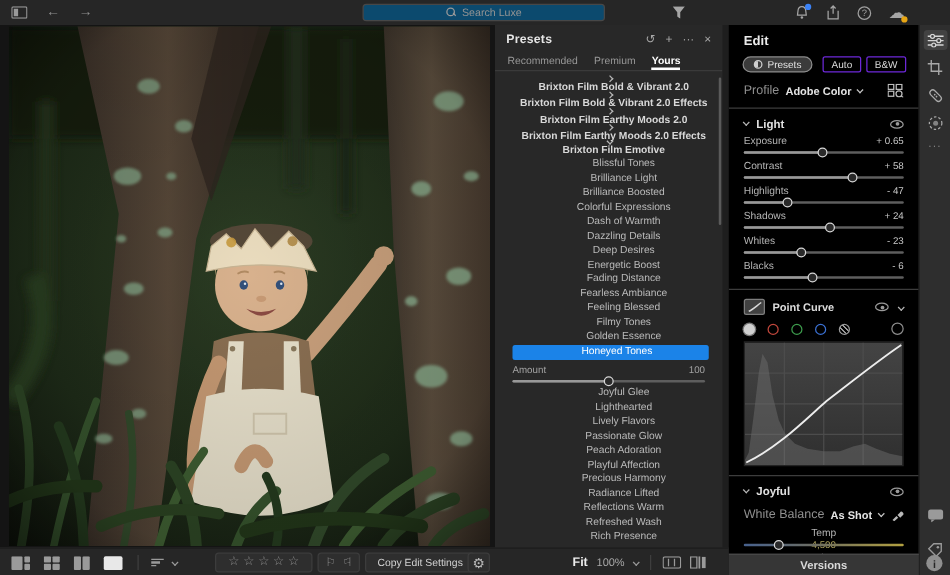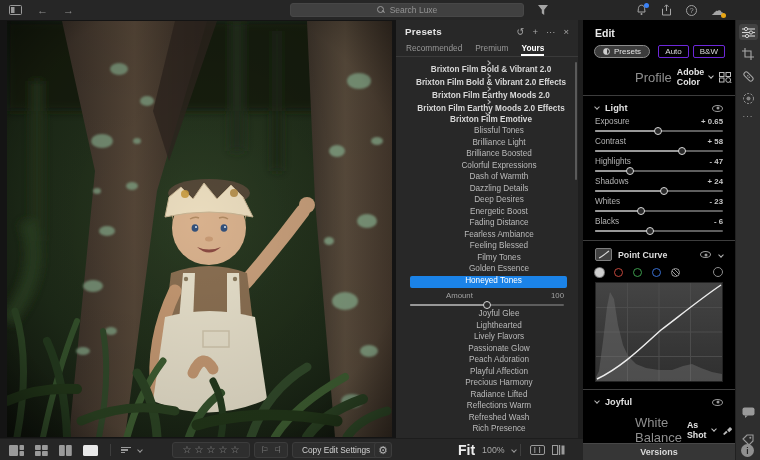--- a/index.html
+++ b/index.html
@@ -6,21 +6,21 @@
   html,body { background:#111; }
   body { font-family:"Liberation Sans","DejaVu Sans",sans-serif; }
   .app { position:relative; width:760px; height:460px; background:#262626; overflow:hidden;
          -webkit-font-smoothing:antialiased; }
   svg { display:block; }
 
   
   .topbar { position:absolute; left:0; top:0; width:760px; height:20px; background:#262626; z-index:30; }
   .tb-left { position:absolute; left:9px; top:0; height:20px; display:flex; align-items:center; gap:15px; color:#9a9a9a; }
   .nav-arrow { font-size:11px; line-height:1; color:#8f8f8f; }
-  .search { position:absolute; left:290px; top:3px; width:234px; height:14px; background:#404040;
+  .search { position:absolute; left:290px; top:3px; width:194px; height:14px; background:#0c4a6e;
             border:1px solid #474747; border-radius:3px; display:flex; align-items:center; justify-content:center;
             gap:5px; color:#939393; font-size:8.5px; }
   .mag { position:relative; width:8px; height:8px; }
   .mag::before { content:""; position:absolute; left:0; top:0; width:5px; height:5px; border:1px solid #9a9a9a; border-radius:50%; }
   .mag::after { content:""; position:absolute; left:5.2px; top:5.2px; width:3px; height:1px; background:#9a9a9a; transform:rotate(45deg); }
   .funnel { position:absolute; left:538px; top:5px; width:10px; height:10px; background:#a5a5a5;
             clip-path:polygon(0 0,100% 0,62% 48%,62% 100%,38% 82%,38% 48%); }
   .tb-right { position:absolute; right:36px; top:0; height:20px; display:flex; align-items:center; gap:14px; color:#a5a5a5; }
   .badge-dot { position:absolute; width:5px; height:5px; border-radius:50%; }
   .icon-wrap { position:relative; }
@@ -42,53 +42,53 @@
   .tab.active { color:#ffffff; font-weight:bold; border-bottom:2px solid #fff; }
   .preset-list { position:absolute; left:0; right:0; top:38px; bottom:0; overflow:hidden; padding-top:3px; }
   .p-row { display:flex; align-items:center; height:11.5px; padding-left:24px; font-size:8.2px; color:#bababa; white-space:nowrap;flex-direction:column; }
   .p-row.group { height:13px; padding-left:8px; color:#d8d8d8; font-weight:bold; }
   .p-row.selected { height:12.5px; background:#1b83e8; color:#fff; margin:0 11px 0 14px; padding-left:10px; border-radius:2px; }
   .chv { width:4px; height:4px; border-right:1.2px solid #b5b5b5; border-bottom:1.2px solid #b5b5b5; display:inline-block; flex:none; }
   .chv.right { transform:rotate(-45deg); margin-right:6px; }
   .chv.down { transform:rotate(45deg); margin-right:6px; margin-top:-2px; }
   .amount-block { padding:3px 14px 2px; height:21px; }
   .amt-top { display:flex; justify-content:space-between; align-items:flex-end; height:9px;
-             font-size:7.8px; color:#a2a2a2;margin-left:36px; }
+             font-size:7.8px; color:#a2a2a2; }
   .track { position:relative; height:2px; background:#5e5e5e; border-radius:1px; margin-top:4px; }
   .fill { position:absolute; left:0; top:0; bottom:0; background:#989898; border-radius:1px; width:var(--pos,50%); }
   .knob { position:absolute; left:var(--pos,50%); top:50%; width:8px; height:8px; background:#2a2a2a;
           border:1.2px solid #d8d8d8; border-radius:50%; transform:translate(-50%,-50%); }
   .pp-scroll { position:absolute; right:1px; top:42px; width:2px; height:118px; background:#5a5a5a; border-radius:1px; }
 
   .seam { position:absolute; left:578px; top:20px; width:5px; height:440px; background:#1e1e1e; }
 
   
   .edit-panel { position:absolute; left:583px; top:20px; width:152px; height:423px; background:#000000; overflow:hidden; }
   .edit-title { margin:7px 0 0 12px; font-size:10.5px; font-weight:bold; color:#eaeaea; }
   .edit-btn-row { display:flex; align-items:center; margin:6px 10px 0 11px; }
   .presets-btn { display:inline-flex; align-items:center; gap:4px; height:13px; padding:0 8px;
                  border:1px solid #8c8c8c; border-radius:7px; background:#3b3b3b; font-size:8px; color:#e2e2e2; }
   .pb-ico { width:7px; height:7px; border:1px solid #cfcfcf; border-radius:50%; background:linear-gradient(90deg,#cfcfcf 50%,transparent 50%); }
   .mini-btn { height:13px; padding:0 6px; margin-left:4px; border:1px solid #6d28d9; border-radius:2px;
               font-size:8px; color:#dcdcdc; display:flex; align-items:center; background:transparent; }
   .spacer { flex:1; }
   .profile-row { display:flex; align-items:center; margin:9px 12px 0 12px; }
-  .dim-label { font-size:13px; color:#8f8f8f;margin-left:40px; }
+  .dim-label { font-size:10px; color:#8f8f8f; }
   .val-label { font-size:8.8px; color:#e3e3e3; font-weight:bold; margin-left:5px; }
   .row-chv { margin-left:5px; border-color:#c5c5c5; }
   .divider { height:1px; background:#3d3d3d; margin-top:8px; }
   .section-hd { display:flex; align-items:center; gap:6px; margin:7px 12px 0; font-size:9.2px; font-weight:bold; color:#e0e0e0; }
   .eye { position:relative; width:11px; height:7px; border:1px solid #9a9a9a; border-radius:50%; margin-left:auto; }
   .eye::after { content:""; position:absolute; left:50%; top:50%; width:3px; height:3px; background:#9a9a9a;
                 border-radius:50%; transform:translate(-50%,-50%); }
   .sliders { margin:3px 12px 0; }
   .sl-row { height:20px; }
   .sl-top { display:flex; justify-content:space-between; align-items:center; height:10px; }
   .sl-label { font-size:8.2px; color:#b3b3b3; }
-  .sl-value { font-size:7.8px; color:#c8c8c8;font-weight:bold; }
+  .sl-value { font-size:7.8px; color:#c8c8c8; }
   .curve-hd { display:flex; align-items:center; gap:6px; margin:7px 12px 0; }
   .curve-btn { width:17px; height:13px; border:1px solid #7d7d7d; border-radius:2px; background:#414141;
                display:flex; align-items:center; justify-content:center; }
   .curve-title { font-size:8.8px; font-weight:bold; color:#dcdcdc; }
   .channels { display:flex; align-items:center; gap:10px; margin:6px 12px 0; }
   .ch { width:9px; height:9px; border-radius:50%; flex:none; }
   .ch.lum { background:#cfcfcf; box-shadow:0 0 0 1px #777; }
   .ch.r { border:1.5px solid #c2473c; }
   .ch.g { border:1.5px solid #3d9c4d; }
   .ch.b { border:1.5px solid #3a70d2; }
@@ -125,21 +125,21 @@
   .sort { left:121px; gap:7px; }
   .sort-lines span { display:block; height:1.2px; background:#9a9a9a; margin:1.6px 0; }
   .pill-box { background:#2e2e2e; border:1px solid #3c3c3c; border-radius:3px; height:16px;
               display:flex; align-items:center; justify-content:center; }
   .stars-box { position:absolute; left:172px; top:3px; width:78px; gap:3px; color:#8e8e8e; font-size:10px; line-height:1; }
   .flags-box { position:absolute; left:254px; top:3px; width:34px; gap:5px; color:#8e8e8e; font-size:9px; line-height:1; }
   .flip { display:inline-block; transform:scaleX(-1); }
   .copy-btn { position:absolute; left:292px; top:3px; padding:0 9px; font-size:8.3px; color:#d2d2d2; }
   .gear-btn { position:absolute; left:374px; top:3px; width:18px; color:#b8b8b8; font-size:11px; }
   .zoom-ctl { left:458px; gap:7px; }
-  .fit-label { font-size:14px; font-weight:bold; color:#ededed; }
+  .fit-label { font-size:10px; font-weight:bold; color:#ededed; }
   .zoom-value { font-size:8.8px; color:#a8a8a8; }
   .info-btn { position:absolute; left:741px; top:444px; width:13px; height:13px; border-radius:50%;
               background:#8f8f8f; color:#262626; font-size:8.5px; font-weight:bold; display:flex;
               align-items:center; justify-content:center; z-index:12; }
 </style>
 </head>
 <body>
 
 <div class="app">
 

